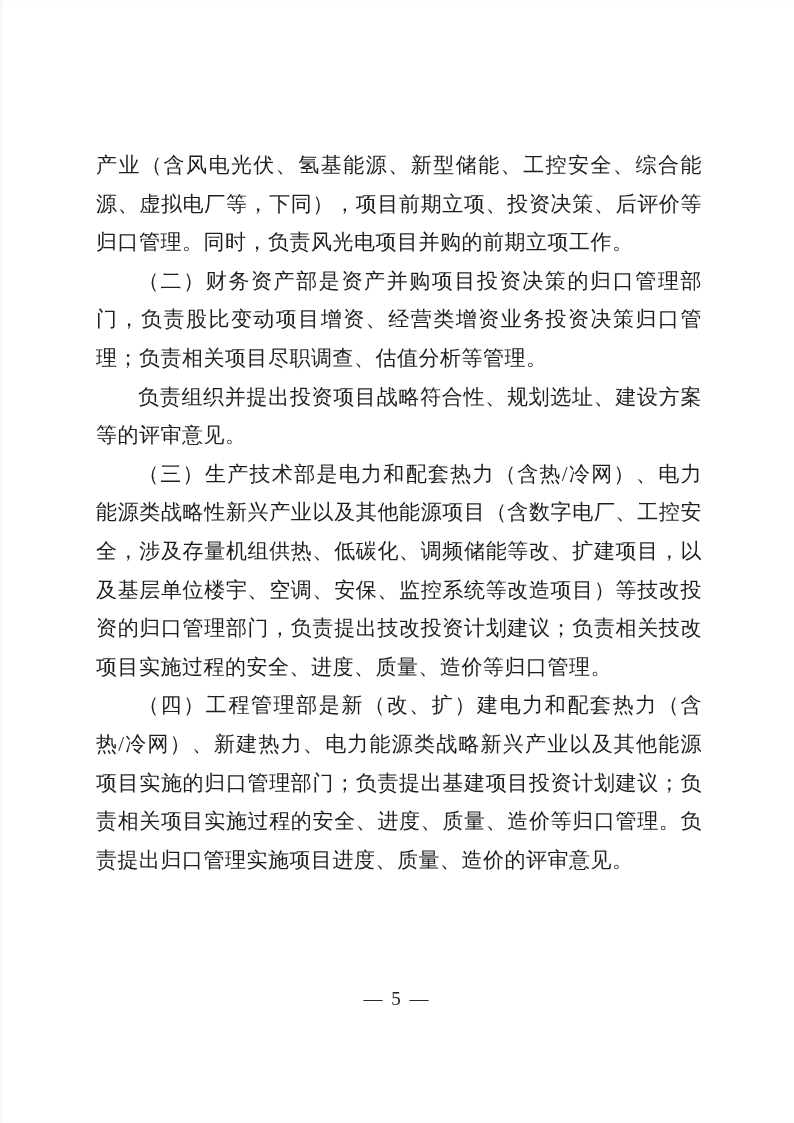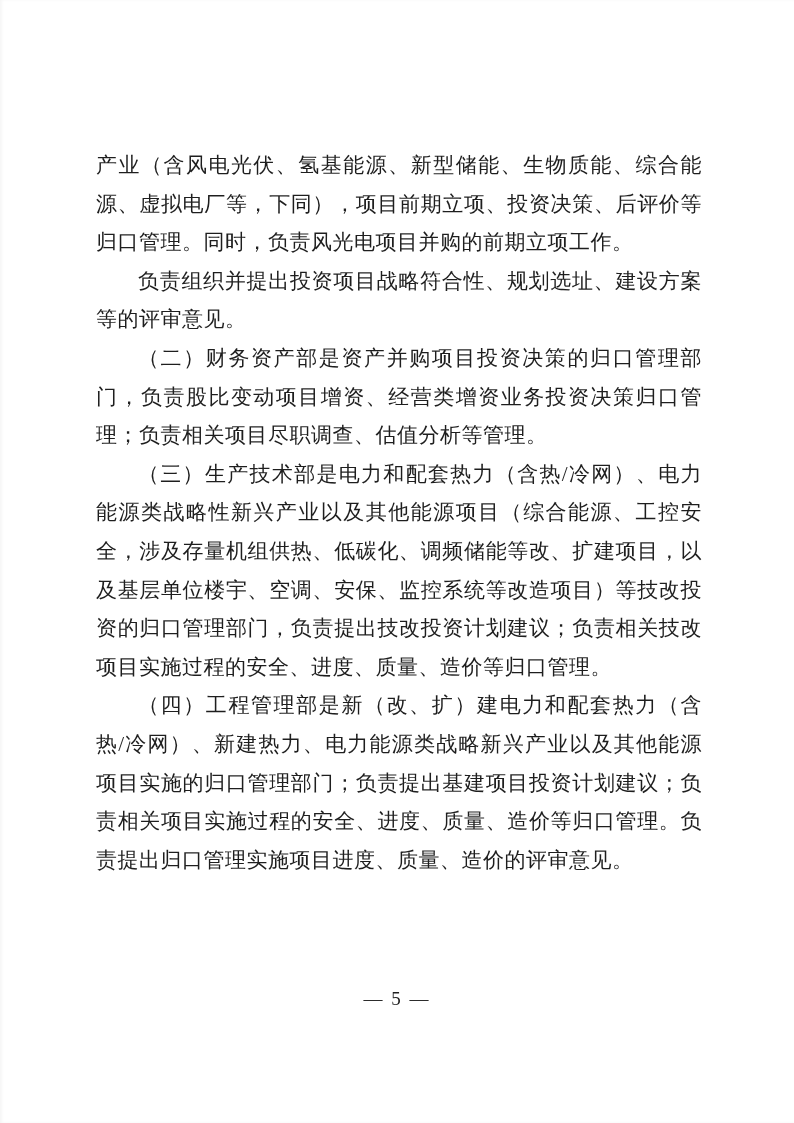--- a/index.html
+++ b/index.html
@@ -44,21 +44,21 @@
     font-size: 19px;
     color: #1e1e1e;
     letter-spacing: 2px;
   }
 </style>
 </head>
 <body>
 
 <div class="page">
   <div class="content">
-    <p>产业（含风电光伏、氢基能源、新型储能、生物质能、综合能源、虚拟电厂等，下同），项目前期立项、投资决策、后评价等归口管理。同时，负责风光电项目并购的前期立项工作。</p>
+    <p>产业（含风电光伏、氢基能源、新型储能、工控安全、综合能源、虚拟电厂等，下同），项目前期立项、投资决策、后评价等归口管理。同时，负责风光电项目并购的前期立项工作。</p>
+    <p class="indent">（二）财务资产部是资产并购项目投资决策的归口管理部门，负责股比变动项目增资、经营类增资业务投资决策归口管理；负责相关项目尽职调查、估值分析等管理。</p>
     <p class="indent">负责组织并提出投资项目战略符合性、规划选址、建设方案等的评审意见。</p>
-    <p class="indent">（二）财务资产部是资产并购项目投资决策的归口管理部门，负责股比变动项目增资、经营类增资业务投资决策归口管理；负责相关项目尽职调查、估值分析等管理。</p>
-    <p class="indent">（三）生产技术部是电力和配套热力（含热/冷网）、电力能源类战略性新兴产业以及其他能源项目（综合能源、工控安全，涉及存量机组供热、低碳化、调频储能等改、扩建项目，以及基层单位楼宇、空调、安保、监控系统等改造项目）等技改投资的归口管理部门，负责提出技改投资计划建议；负责相关技改项目实施过程的安全、进度、质量、造价等归口管理。</p>
+    <p class="indent">（三）生产技术部是电力和配套热力（含热/冷网）、电力能源类战略性新兴产业以及其他能源项目（含数字电厂、工控安全，涉及存量机组供热、低碳化、调频储能等改、扩建项目，以及基层单位楼宇、空调、安保、监控系统等改造项目）等技改投资的归口管理部门，负责提出技改投资计划建议；负责相关技改项目实施过程的安全、进度、质量、造价等归口管理。</p>
     <p class="indent">（四）工程管理部是新（改、扩）建电力和配套热力（含热/冷网）、新建热力、电力能源类战略新兴产业以及其他能源项目实施的归口管理部门；负责提出基建项目投资计划建议；负责相关项目实施过程的安全、进度、质量、造价等归口管理。负责提出归口管理实施项目进度、质量、造价的评审意见。</p>
   </div>
 
   <div class="footer">— 5 —</div>
 </div>
 
 </body></html>

